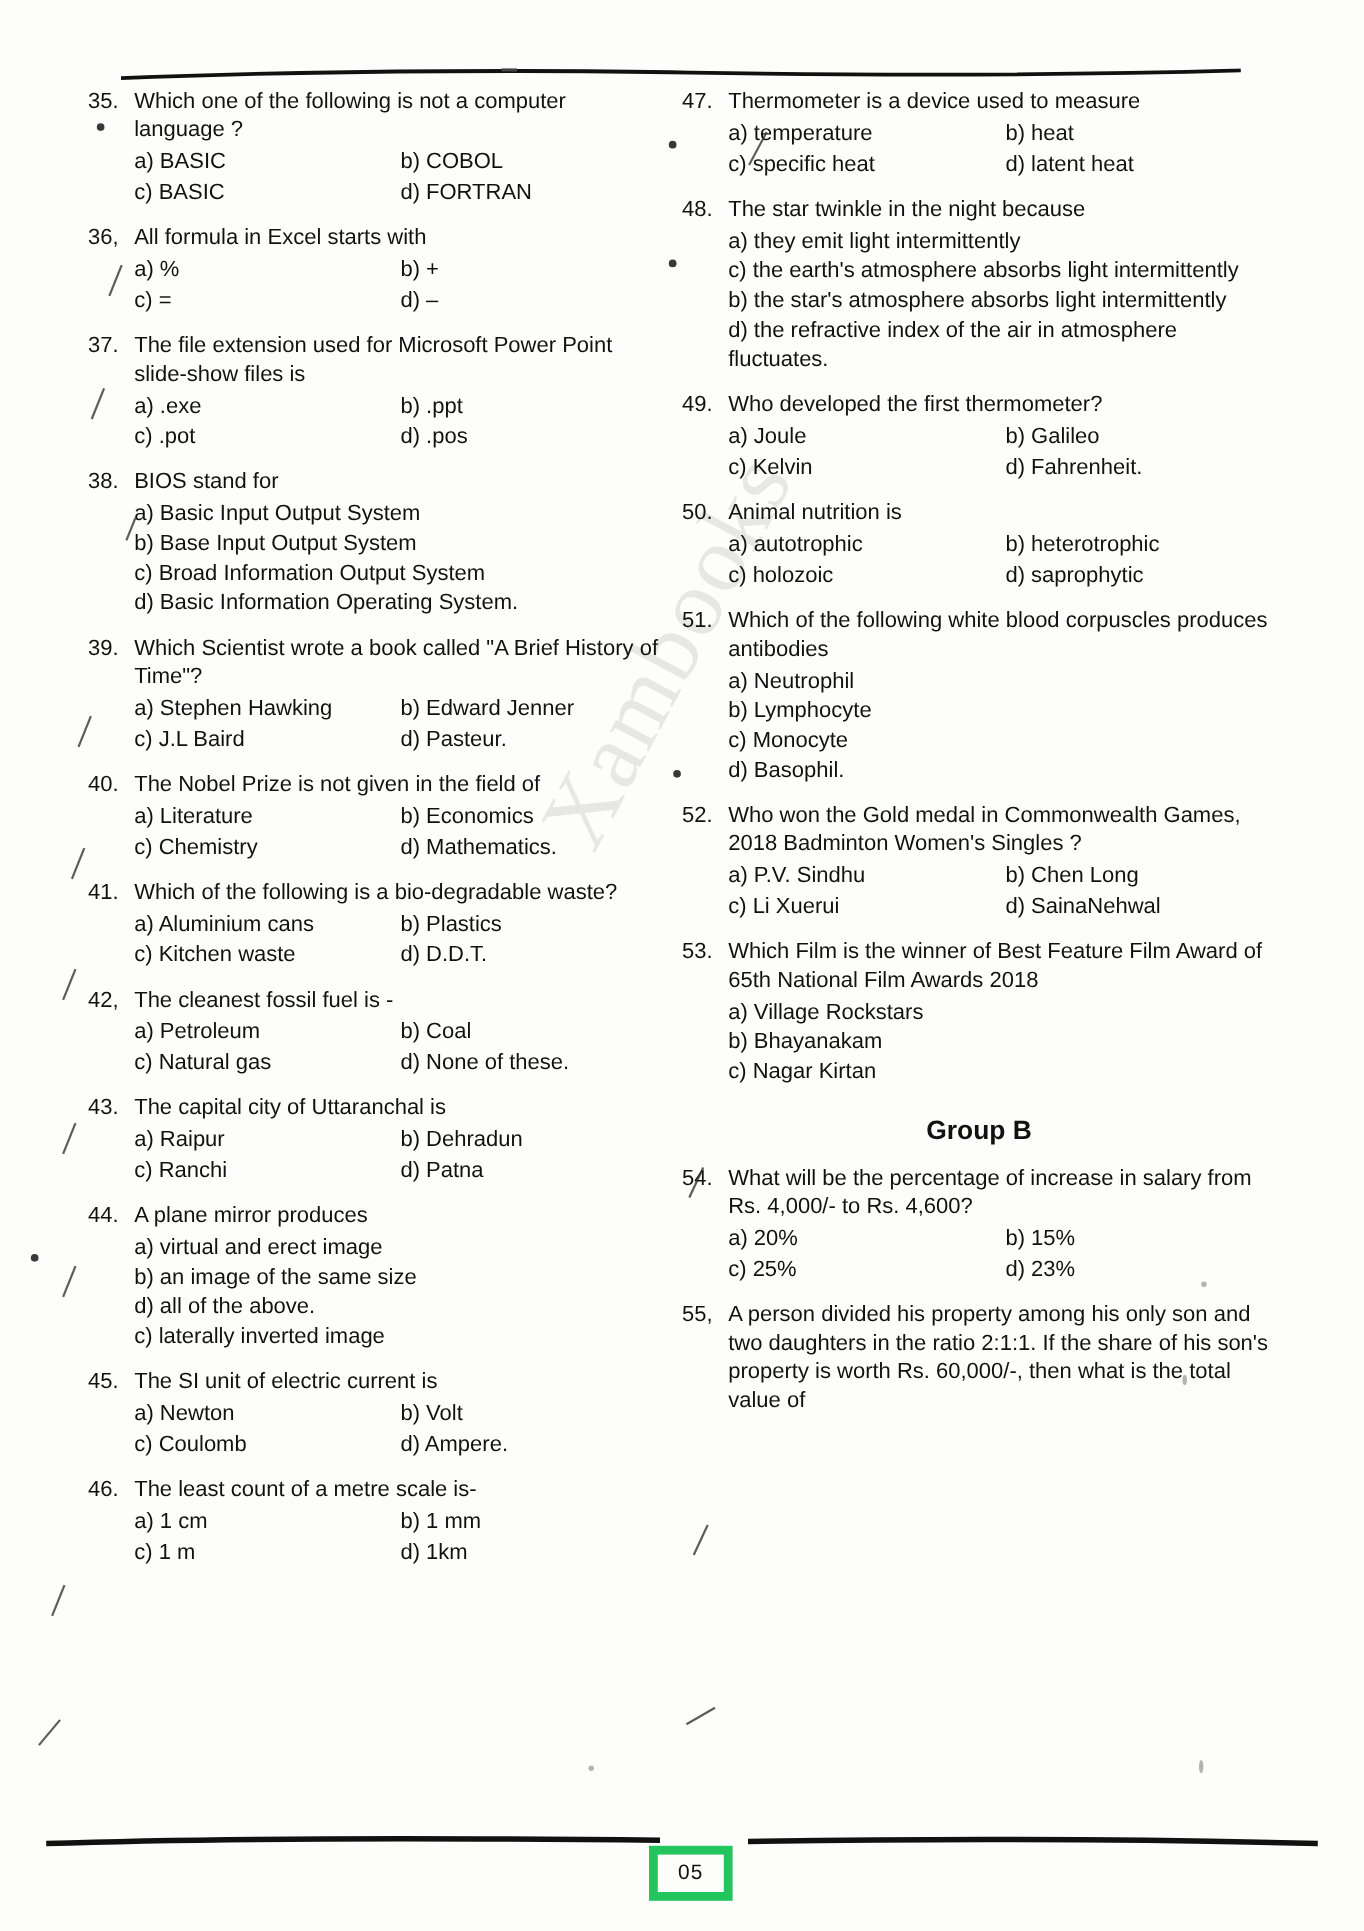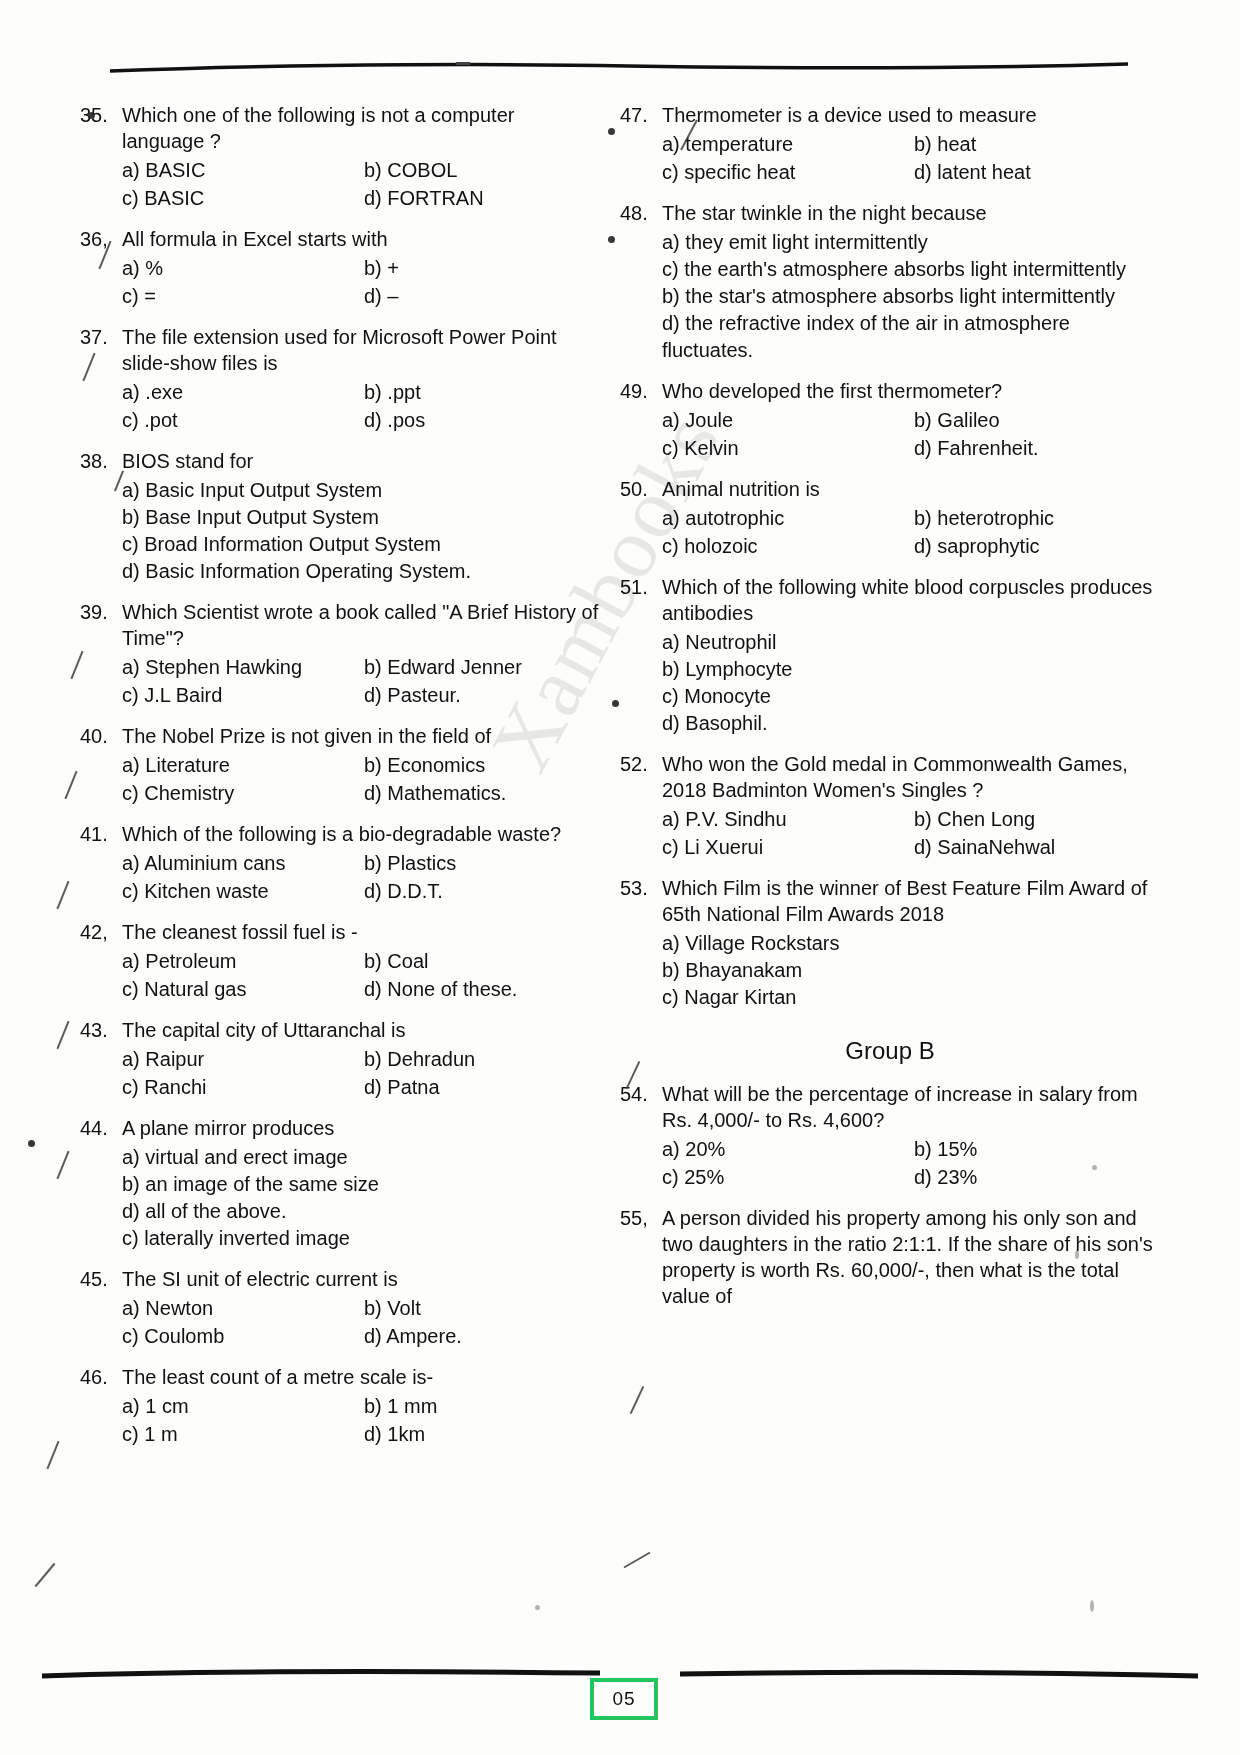--- a/index.html
+++ b/index.html
@@ -39,31 +39,31 @@
     height: 14px;
   }
   .bottom-rule svg { display: block; }
 
   .page-number {
     position: absolute;
     left: 590px;
     top: 1678px;
     width: 60px;
     height: 34px;
-    border: 4px solid #22c55e;
+    border: 8px solid #22c55e;
     font-size: 19px;
     display: flex;
     align-items: center;
     justify-content: center;
     letter-spacing: 1px;
   }
 
   .col {
     position: absolute;
-    top: 102px;
+    top: 79px;
   }
   .col-left { left: 80px; width: 520px; }
   .col-right { left: 620px; width: 540px; }
 
   .q {
     position: relative;
     margin-bottom: 14px;
   }
   .q-head {
     display: flex;
@@ -107,21 +107,21 @@
     position: absolute;
     width: 7px;
     height: 7px;
     background: #222;
     border-radius: 50%;
     opacity: .9;
   }
   .group-b {
     text-align: center;
     font-size: 24px;
-    font-weight: normal;
+    font-weight: bold;
     margin: 26px 0 16px 0;
   }
   .watermark {
     position: absolute;
     left: 470px;
     top: 740px;
     font-size: 86px;
     font-family: "Liberation Serif", serif;
     color: rgba(120,120,120,0.16);
     transform: rotate(-62deg);

